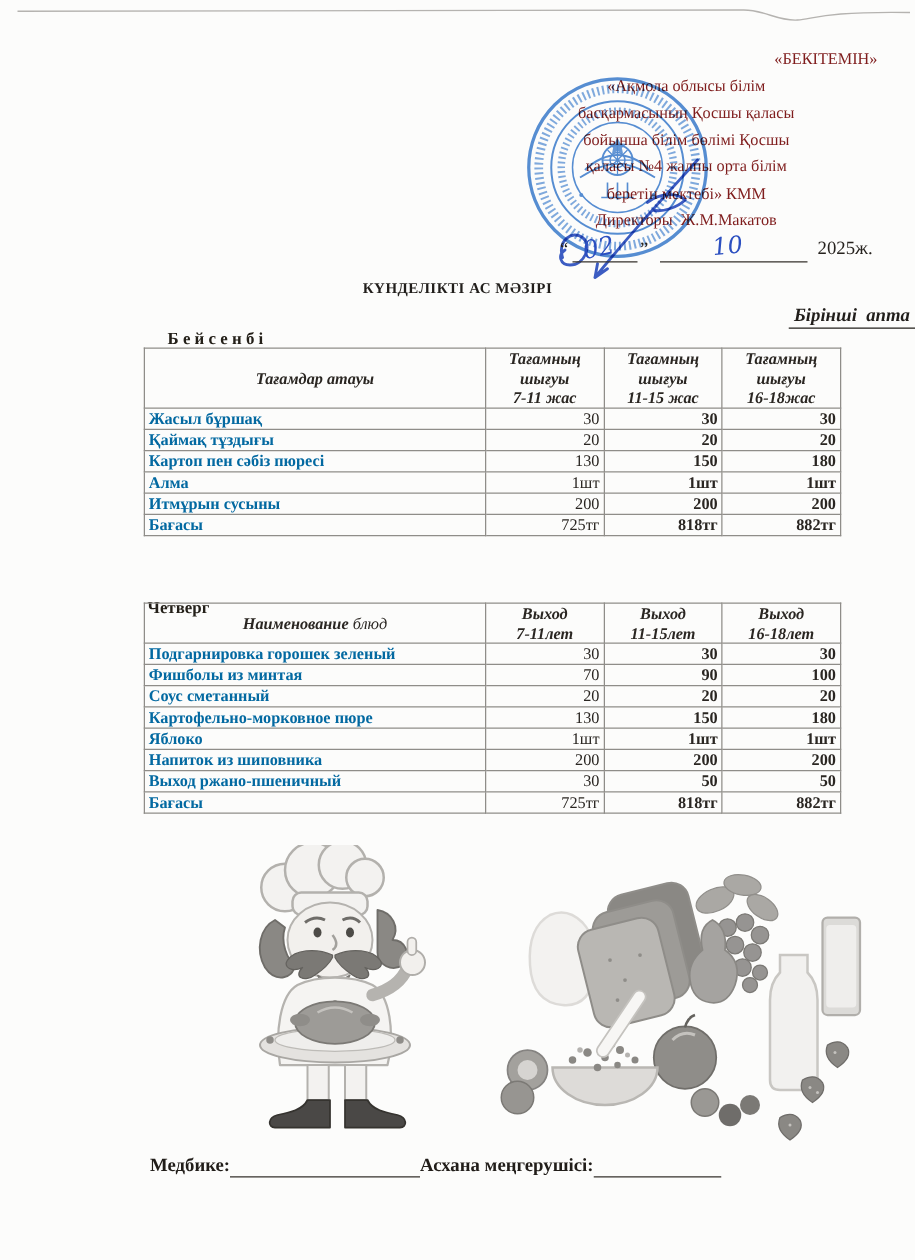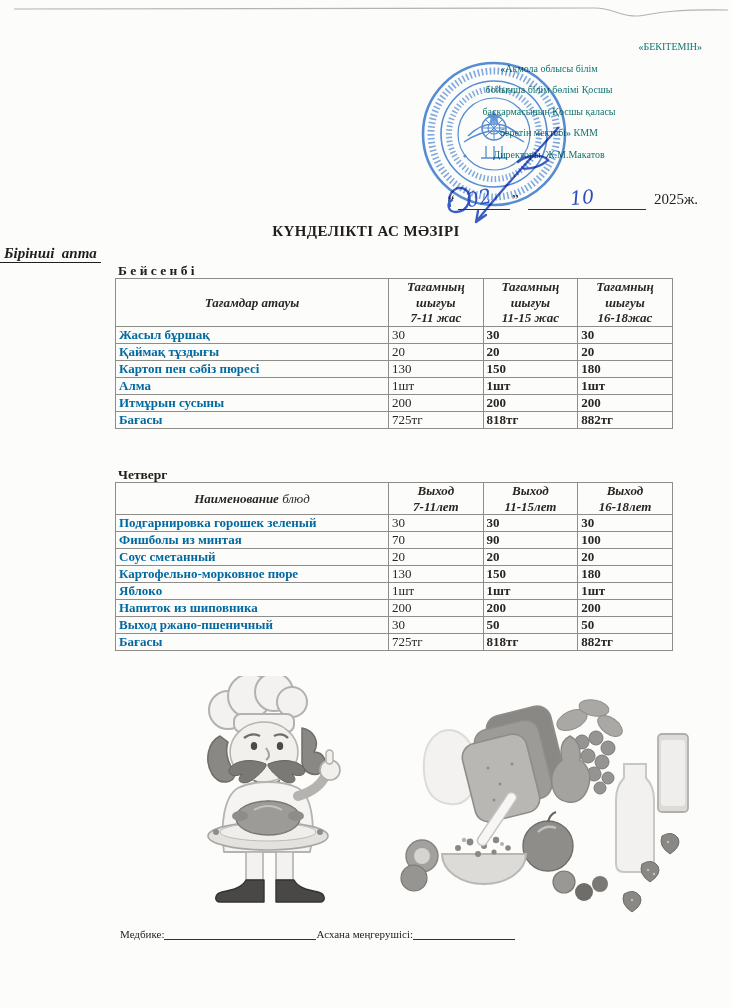--- a/index.html
+++ b/index.html
@@ -4,85 +4,86 @@
 <style>
   html,body{margin:0;padding:0;background:#e8e8e6;}
   .page{
     position:relative;width:732px;height:1008px;background:#fcfcfb;
     font-family:"Liberation Serif","DejaVu Serif",serif;color:#211e1b;
     overflow:hidden;margin:0 auto;
   }
   .scan-line{position:absolute;top:0;left:0;}
   
   .approval{position:absolute;top:36px;left:388px;width:322px;text-align:center;
-    font-size:10px;line-height:21.5px;color:#0f766e;}
+    font-size:13px;line-height:21.5px;color:#7f1d1d;}
   .approval-line{white-space:pre;}
   .approval-line.first{text-align:right;padding-right:8px;}
   .stamp-svg{position:absolute;top:58px;left:418px;mix-blend-mode:multiply;opacity:.88;}
   .sign-svg{position:absolute;top:120px;left:430px;mix-blend-mode:multiply;opacity:.92;}
   
   .date-line{position:absolute;top:190px;left:448px;width:262px;height:26px;font-size:15px;color:#26221e;}
   .dl-q{position:absolute;top:2px;font-size:15px;}
   .dl-q.open{left:0;}
   .dl-q.close{left:64px;}
   .dl-u1{position:absolute;left:10px;top:19px;width:52px;border-bottom:1.3px solid #35312c;}
   .dl-u2{position:absolute;left:80px;top:19px;width:118px;border-bottom:1.3px solid #35312c;}
   .dl-year{position:absolute;left:206px;top:1px;}
   .hand{position:absolute;color:#2b4fc0;font-style:italic;font-size:20px;font-family:"DejaVu Serif",serif;}
   .hand.day{left:18px;top:-4px;transform:rotate(-12deg);}
   .hand.month{left:122px;top:-4px;transform:rotate(-6deg);font-size:19px;}
   
   .doc-title{position:absolute;top:223px;left:0;width:732px;text-align:center;
-    font-size:15px;font-weight:bold;letter-spacing:.4px;color:#211e1b;}
-  .doc-subtitle{position:absolute;top:245px;left:0;width:732px;text-align:left;
+    font-size:12px;font-weight:bold;letter-spacing:.4px;color:#211e1b;}
+  .doc-subtitle{position:absolute;top:245px;left:0;width:732px;text-align:right;
     font-size:15px;font-weight:bold;font-style:italic;}
   .doc-subtitle span{border-bottom:1.6px solid #211e1b;padding:0 4px 1px;white-space:pre;}
   .section-label{position:absolute;left:118px;font-size:13.5px;font-weight:bold;white-space:pre;color:#242019;}
-  .sl1{top:263px;}
-  .sl2{top:467px;text-align:right;}
+  .sl1{top:263px;margin-left:16px;}
+  .sl2{top:478px;text-align:right;}
   
   table.menu{position:absolute;left:115px;width:557px;border-collapse:collapse;table-layout:fixed;
     font-size:13px;color:#2a2622;}
   table.t1{top:278px;}
   table.t2{top:482px;border-radius:28px;}
   table.menu col.c-name{width:273px;}
   table.menu col.c-v{width:94.6px;}
   table.menu th,table.menu td{border:1px solid #8f8d89;padding:0 3px;height:16px;line-height:15.5px;}
   table.menu th{font-style:italic;font-weight:bold;text-align:center;vertical-align:middle;margin-left:36px;}
   th.name-head{text-align:left;vertical-align:top;padding-left:5px;}
   th.name-head .nh-rest{font-weight:500;}
   .val-head{white-space:pre-line;line-height:15px;padding-top:2px;padding-bottom:2px;}
   td.dish{font-weight:bold;padding-left:5px;color:#0369a1;}
-  td.v{text-align:left;margin-top:43px;}
+  td.v{text-align:right;margin-top:43px;}
   td.v1{font-weight:400;}
   td.v2,td.v3{font-weight:bold;}
   
   .chef-wrap{position:absolute;top:676px;left:150px;}
   .food-wrap{position:absolute;top:668px;left:396px;}
   .food-wrap svg{filter:blur(.4px);}
   
-  .footer-line{position:absolute;top:925px;left:120px;font-size:11px;font-weight:normal;color:#211d19;}
+  .footer-line{position:absolute;top:925px;left:120px;font-size:15px;font-weight:bold;color:#211d19;}
   .f-u{display:inline-block;border-bottom:1.4px solid #35312c;height:14px;vertical-align:bottom;}
   .f-u.u1{width:152px;}
   .f-u.u2{width:102px;}
 </style>
 </head>
 <body>
 
 <div class="page">
 
   <svg class="scan-line" width="732" height="24">
     <path d="M14,9 L595,8 C612,8 622,17 638,16 C652,15 658,9 728,10" stroke="#b5b3b0" stroke-width="1.1" fill="none"></path>
   </svg>
 
   <div class="approval">
     <div class="approval-line first">«БЕКІТЕМІН»</div>
     <div class="approval-line">«Ақмола облысы білім</div>
+    <div class="approval-line">басқармасының Қосшы қаласы</div>
     <div class="approval-line">бойынша білім бөлімі Қосшы</div>
-    <div class="approval-line">басқармасының Қосшы қаласы</div>
+    <div class="approval-line">қаласы №4 жалпы орта білім</div>
     <div class="approval-line">беретін мектебі» КММ</div>
     <div class="approval-line">Директоры  Ж.М.Макатов</div>
   </div>
 
   <svg class="stamp-svg" width="152" height="152" viewBox="0 0 152 152">
     <g stroke="#3f7fd0" fill="none">
       <circle cx="76" cy="76" r="71" stroke-width="2.6"></circle>
       <circle cx="76" cy="76" r="63" stroke-width="7" stroke-dasharray="1.6 2.4" opacity=".75"></circle>
       <circle cx="76" cy="76" r="53" stroke-width="1.6"></circle>
       <circle cx="76" cy="76" r="45" stroke-width="6" stroke-dasharray="1.5 2.3" opacity=".75"></circle>

